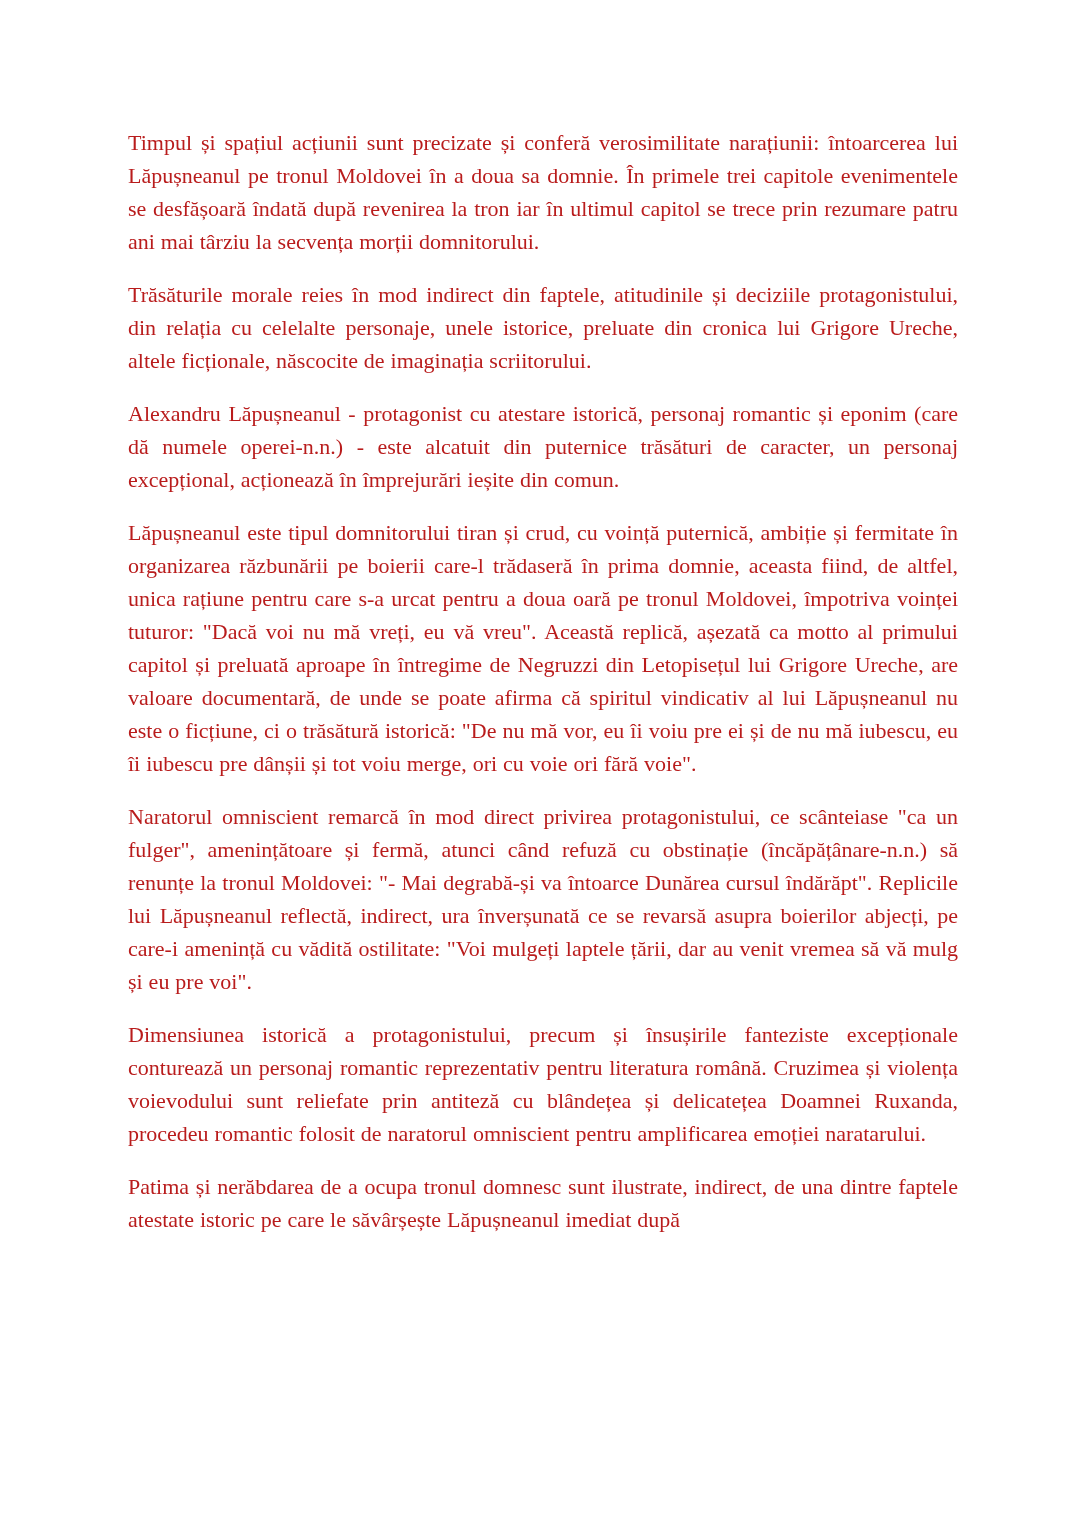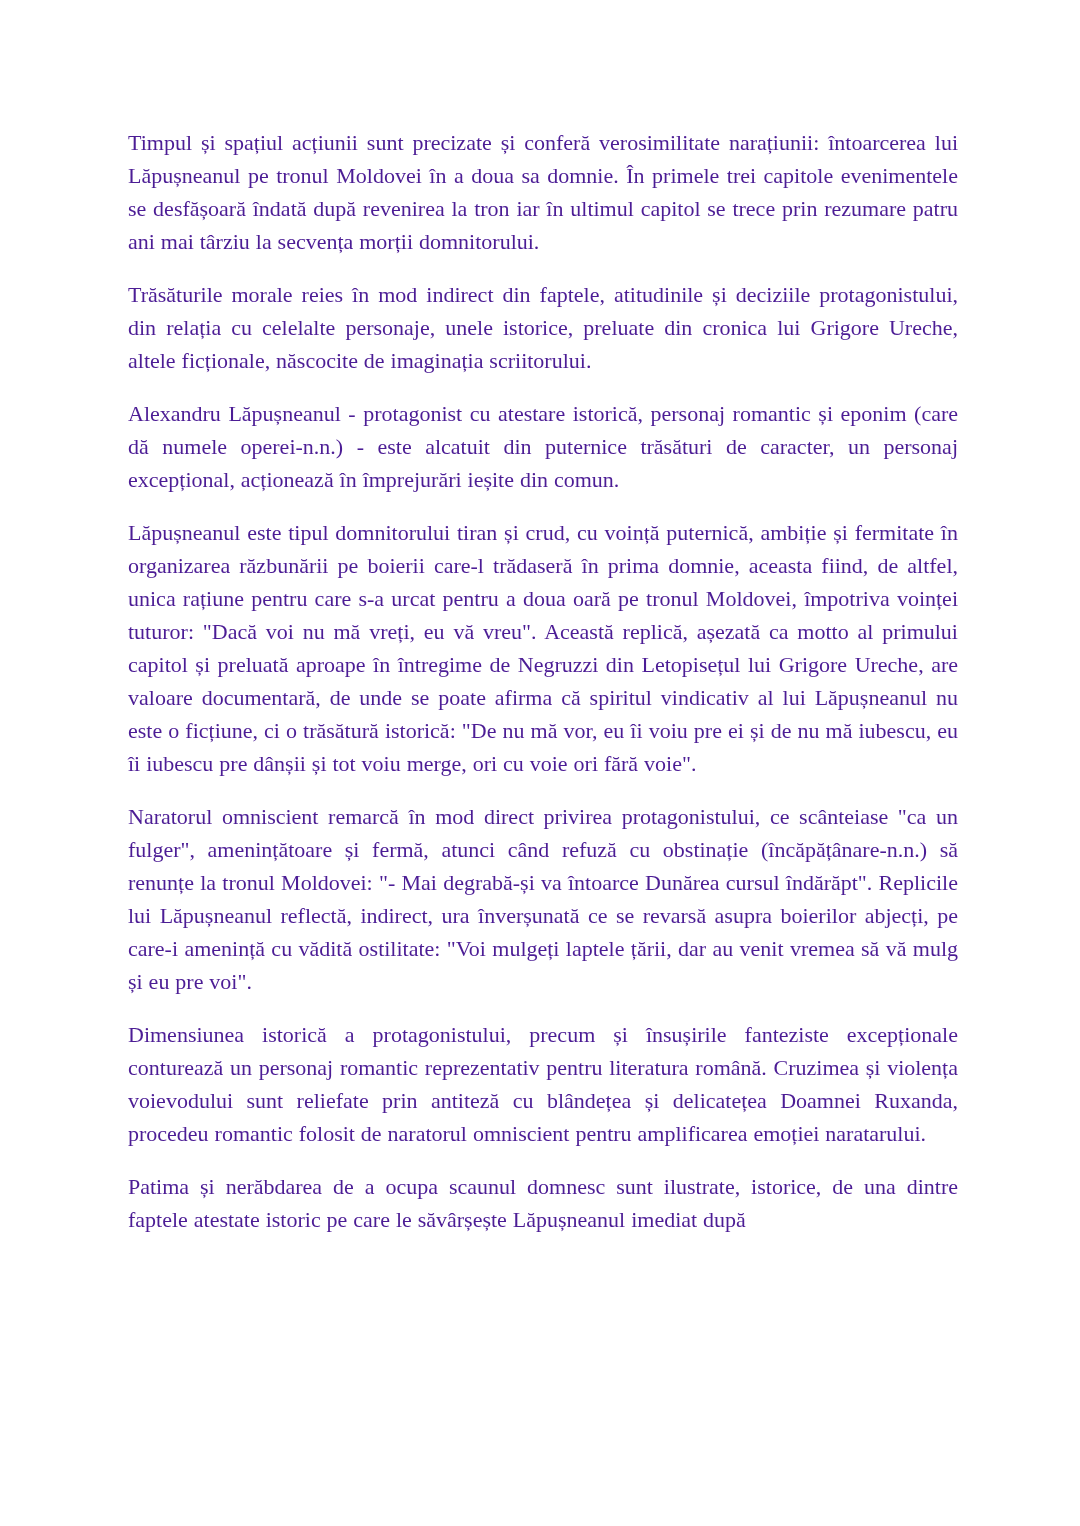--- a/index.html
+++ b/index.html
@@ -24,21 +24,21 @@
   .text-block {
     position: absolute;
     left: 128px;
     top: 126px;
     width: 830px;
   }
   .text-block p {
     font-family: "Liberation Serif", "DejaVu Serif", serif;
     font-size: 22px;
     line-height: 33px;
-    color: #4c1d95;
+    color: #b91c1c;
     text-align: justify;
     text-justify: inter-word;
     hyphens: none;
     -webkit-hyphens: none;
     word-spacing: 0.02em;
     margin: 0 0 20px 0;
     padding: 0;
   }
   .text-block p:last-child {
     margin-bottom: 0;
@@ -48,15 +48,15 @@
 <body>
 
 <div class="page">
   <div class="text-block">
     <p>Timpul și spațiul acțiunii sunt precizate și conferă verosimilitate narațiunii: întoarcerea lui Lăpușneanul pe tronul Moldovei în a doua sa domnie. În primele trei capitole evenimentele se desfășoară îndată după revenirea la tron iar în ultimul capitol se trece prin rezumare patru ani mai târziu la secvența morții domnitorului.</p>
     <p>Trăsăturile morale reies în mod indirect din faptele, atitudinile și deciziile protagonistului, din relația cu celelalte personaje, unele istorice, preluate din cronica lui Grigore Ureche, altele ficționale, născocite de imaginația scriitorului.</p>
     <p>Alexandru Lăpușneanul - protagonist cu atestare istorică, personaj romantic și eponim (care dă numele operei-n.n.) - este alcatuit din puternice trăsături de caracter, un personaj excepțional, acționează în împrejurări ieșite din comun.</p>
     <p>Lăpușneanul este tipul domnitorului tiran și crud, cu voință puternică, ambiție și fermitate în organizarea răzbunării pe boierii care-l trădaseră în prima domnie, aceasta fiind, de altfel, unica rațiune pentru care s-a urcat pentru a doua oară pe tronul Moldovei, împotriva voinței tuturor: "Dacă voi nu mă vreți, eu vă vreu". Această replică, așezată ca motto al primului capitol și preluată aproape în întregime de Negruzzi din Letopisețul lui Grigore Ureche, are valoare documentară, de unde se poate afirma că spiritul vindicativ al lui Lăpușneanul nu este o ficțiune, ci o trăsătură istorică: "De nu mă vor, eu îi voiu pre ei și de nu mă iubescu, eu îi iubescu pre dânșii și tot voiu merge, ori cu voie ori fără voie".</p>
     <p>Naratorul omniscient remarcă în mod direct privirea protagonistului, ce scânteiase "ca un fulger", amenințătoare și fermă, atunci când refuză cu obstinație (încăpățânare-n.n.) să renunțe la tronul Moldovei: "- Mai degrabă-și va întoarce Dunărea cursul îndărăpt". Replicile lui Lăpușneanul reflectă, indirect, ura înverșunată ce se revarsă asupra boierilor abjecți, pe care-i amenință cu vădită ostilitate: "Voi mulgeți laptele țării, dar au venit vremea să vă mulg și eu pre voi".</p>
     <p>Dimensiunea istorică a protagonistului, precum și însușirile fanteziste excepționale conturează un personaj romantic reprezentativ pentru literatura română. Cruzimea și violența voievodului sunt reliefate prin antiteză cu blândețea și delicatețea Doamnei Ruxanda, procedeu romantic folosit de naratorul omniscient pentru amplificarea emoției naratarului.</p>
-    <p>Patima și nerăbdarea de a ocupa scaunul domnesc sunt ilustrate, istorice, de una dintre faptele atestate istoric pe care le săvârșește Lăpușneanul imediat după</p>
+    <p>Patima și nerăbdarea de a ocupa tronul domnesc sunt ilustrate, indirect, de una dintre faptele atestate istoric pe care le săvârșește Lăpușneanul imediat după</p>
   </div>
 </div>
 
 </body></html>

